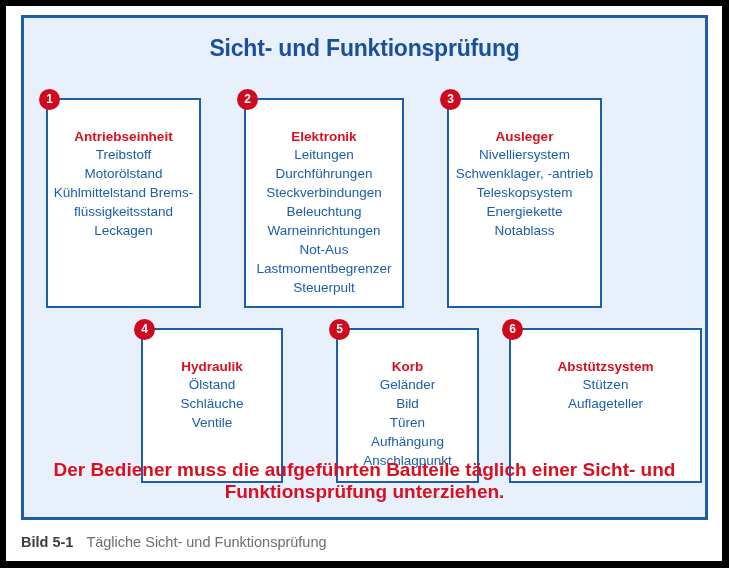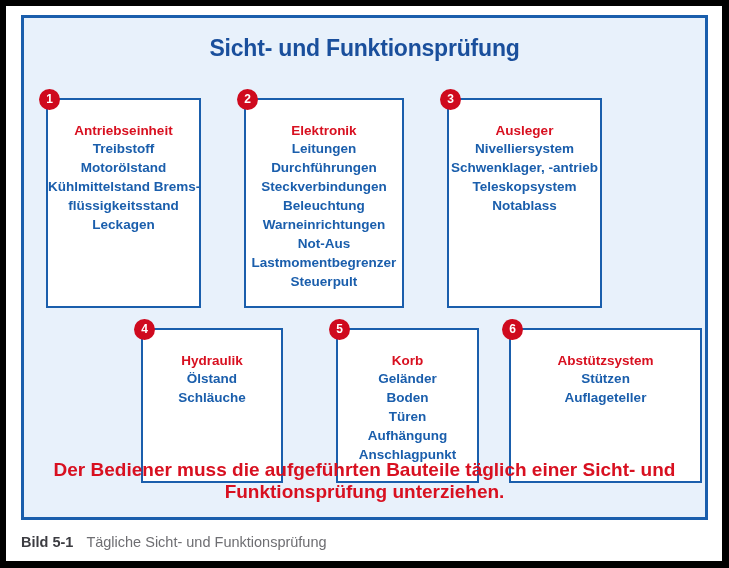--- a/index.html
+++ b/index.html
@@ -63,36 +63,35 @@
     border: 2px solid #1a5eac;
     box-sizing: border-box;
   }
 
   .box-title {
     color: #d81020;
     font-weight: bold;
     font-size: 13.5px;
     text-align: center;
     line-height: 17px;
-    margin-top: 22px;
+    margin-top: 28px;
   }
 
   .box-list {
     margin: 0;
     padding: 0;
     list-style: none;
     text-align: center;
   }
 
   .box-list li {
     color: #1a5eac;
     font-size: 13.5px;
     line-height: 19px;
     white-space: nowrap;
-    font-weight: bold;
   }
 
   .badge {
     position: absolute;
     left: -9px;
     top: -11px;
     width: 21px;
     height: 21px;
     border-radius: 50%;
     background: #cf0a1e;
@@ -177,39 +176,41 @@
         </ul>
       </div>
 
       <div class="item-box" id="box-3">
         <div class="badge">3</div>
         <div class="box-title">Ausleger</div>
         <ul class="box-list">
           <li>Nivelliersystem</li>
           <li>Schwenklager, -antrieb</li>
           <li>Teleskopsystem</li>
+          <li>Energiekette</li>
           <li>Notablass</li>
         </ul>
       </div>
 
       <div class="item-box" id="box-4">
         <div class="badge">4</div>
         <div class="box-title">Hydraulik</div>
         <ul class="box-list">
           <li>Ölstand</li>
           <li>Schläuche</li>
+          <li>Ventile</li>
         </ul>
       </div>
 
       <div class="item-box" id="box-5">
         <div class="badge">5</div>
         <div class="box-title">Korb</div>
         <ul class="box-list">
           <li>Geländer</li>
-          <li>Boden</li>
+          <li>Bild</li>
           <li>Türen</li>
           <li>Aufhängung</li>
           <li>Anschlagpunkt</li>
         </ul>
       </div>
 
       <div class="item-box" id="box-6">
         <div class="badge">6</div>
         <div class="box-title">Abstützsystem</div>
         <ul class="box-list">

